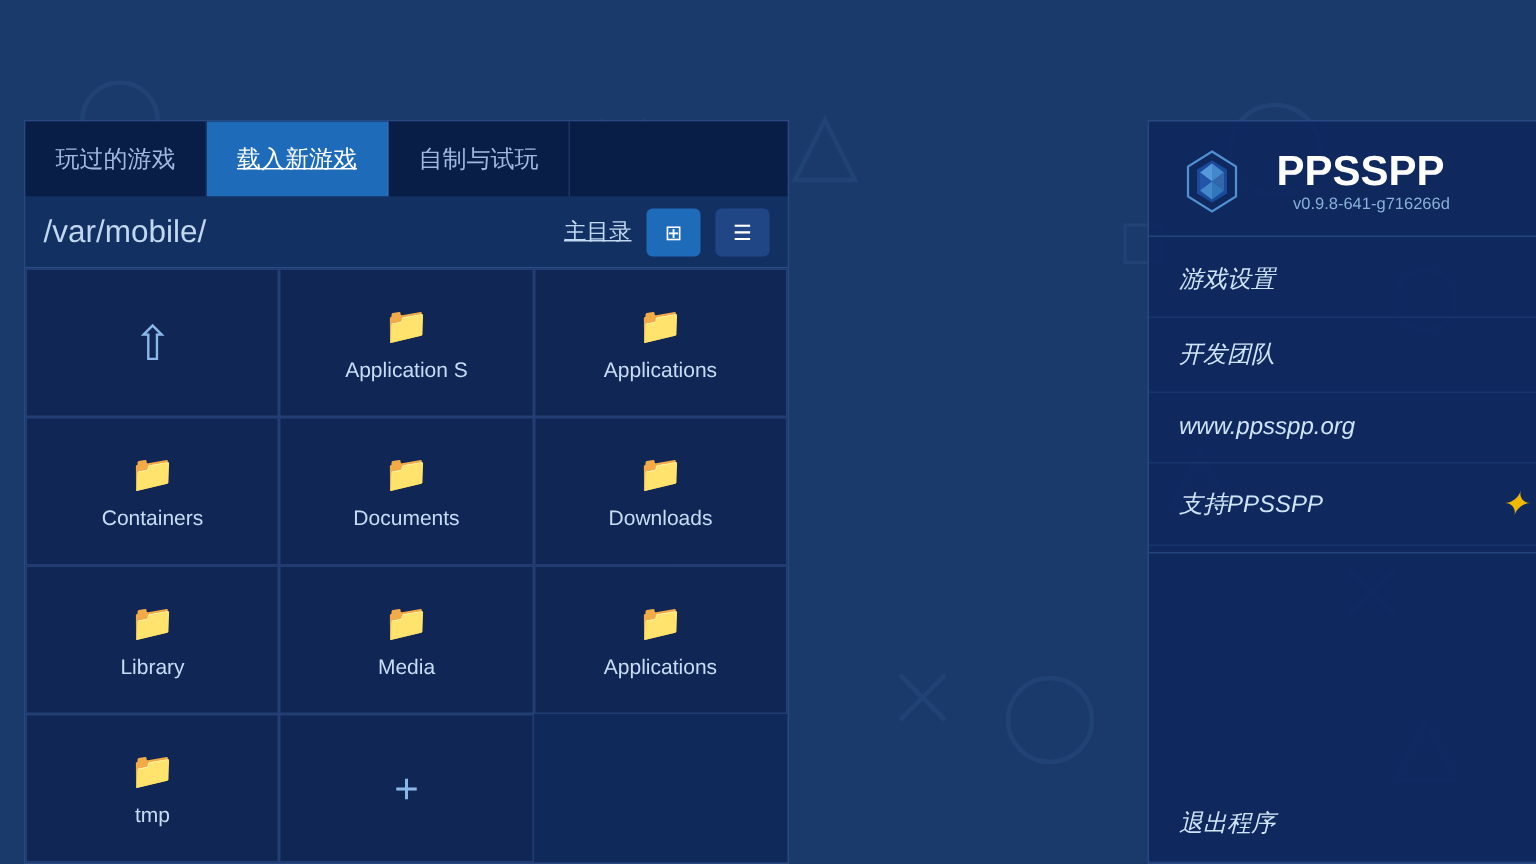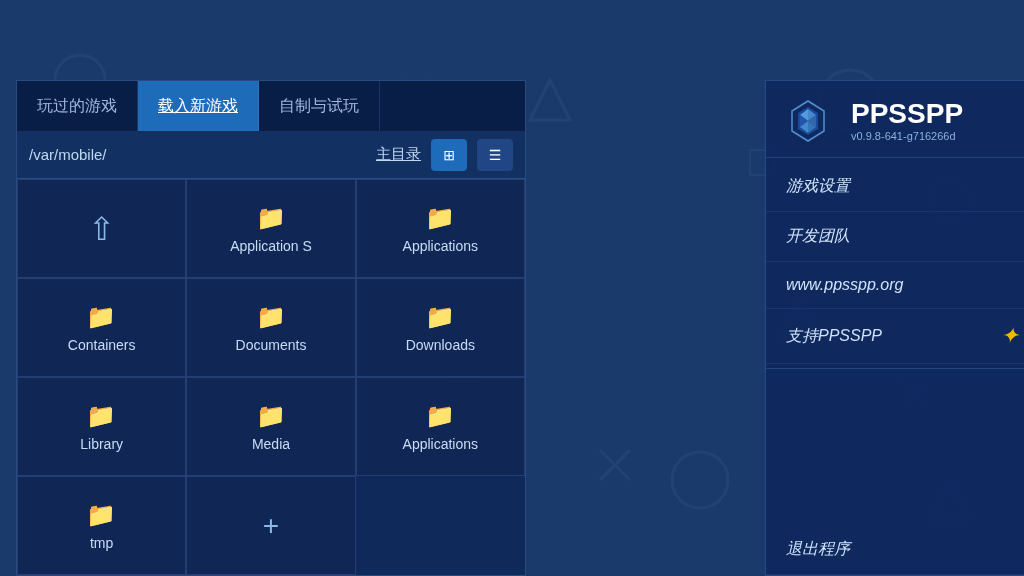--- a/index.html
+++ b/index.html
@@ -71,21 +71,21 @@
       display: flex;
       align-items: center;
       height: 48px;
       padding: 0 12px;
       background-color: rgba(20, 50, 100, 0.8);
       border-bottom: 1px solid rgba(100,150,220,0.3);
       gap: 10px;
     }
     .path-text {
       color: #c0d8f0;
-      font-size: 15px;
+      font-size: 21px;
       flex: 1;
     }
     .path-label {
       color: #c0d8f0;
       font-size: 15px;
       text-decoration: underline;
     }
     .view-btn {
       width: 36px;
       height: 32px;
@@ -172,20 +172,21 @@
     .ppsspp-title {
       color: #ffffff;
       font-size: 28px;
       font-weight: bold;
       line-height: 1;
     }
     .ppsspp-version {
       color: #8ab0d8;
       font-size: 11px;
       margin-top: 2px;
+      margin-left: 11px;
     }
 
     .menu-divider {
       height: 1px;
       background-color: rgba(100,150,220,0.25);
       margin: 4px 0;
     }
 
     .menu-item {
       padding: 14px 20px;

